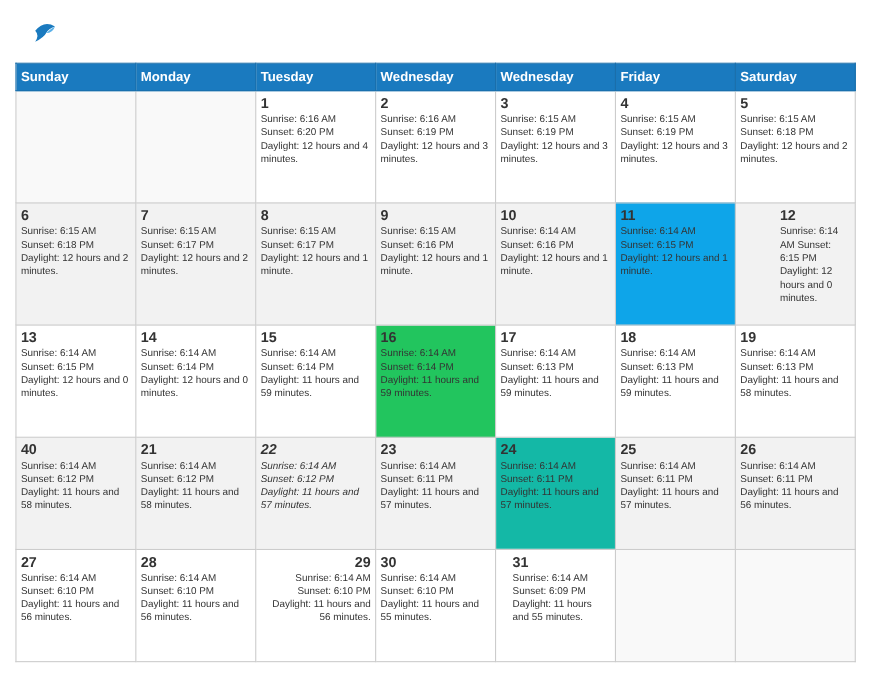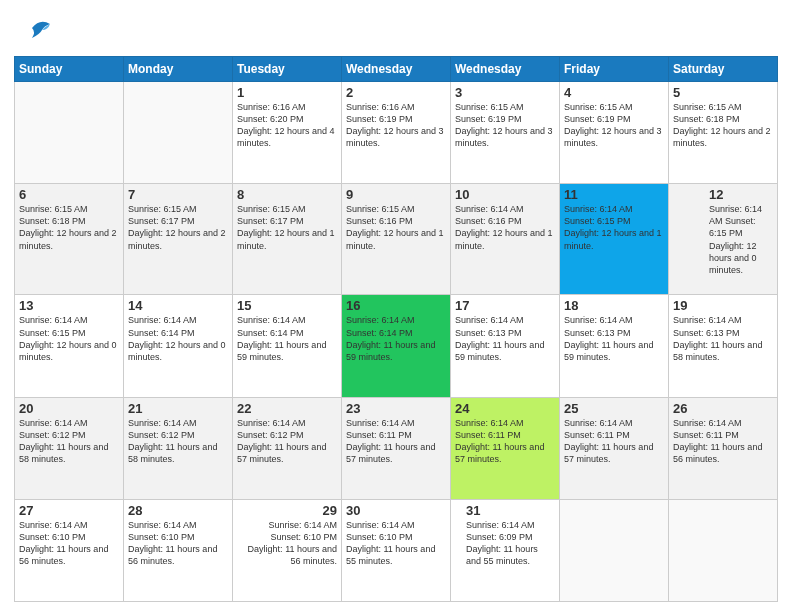--- a/index.html
+++ b/index.html
@@ -248,44 +248,44 @@
           </td>
           <td style="background: rgb(255, 255, 255);">
             <span class="day-num">19</span>
             <div class="cell-info">Sunrise: 6:14 AM
 Sunset: 6:13 PM
 Daylight: 11 hours and 58 minutes.</div>
           </td>
         </tr>
         <tr>
           <td style="background: rgb(242, 242, 242);">
-            <span class="day-num">20</span>
+            <span class="day-num">40</span>
             <div class="cell-info">Sunrise: 6:14 AM
 Sunset: 6:12 PM
 Daylight: 11 hours and 58 minutes.</div>
           </td>
           <td style="background: rgb(242, 242, 242);">
             <span class="day-num">21</span>
             <div class="cell-info">Sunrise: 6:14 AM
 Sunset: 6:12 PM
 Daylight: 11 hours and 58 minutes.</div>
           </td>
-          <td style="background: rgb(242, 242, 242);">
+          <td style="background: rgb(242, 242, 242); font-style: italic;">
             <span class="day-num">22</span>
             <div class="cell-info">Sunrise: 6:14 AM
 Sunset: 6:12 PM
 Daylight: 11 hours and 57 minutes.</div>
           </td>
           <td style="background: rgb(242, 242, 242);">
             <span class="day-num">23</span>
             <div class="cell-info">Sunrise: 6:14 AM
 Sunset: 6:11 PM
 Daylight: 11 hours and 57 minutes.</div>
           </td>
-          <td style="background: #bef264;">
+          <td style="background: #14b8a6;">
             <span class="day-num">24</span>
             <div class="cell-info">Sunrise: 6:14 AM
 Sunset: 6:11 PM
 Daylight: 11 hours and 57 minutes.</div>
           </td>
           <td style="background: rgb(242, 242, 242);">
             <span class="day-num">25</span>
             <div class="cell-info">Sunrise: 6:14 AM
 Sunset: 6:11 PM
 Daylight: 11 hours and 57 minutes.</div>

